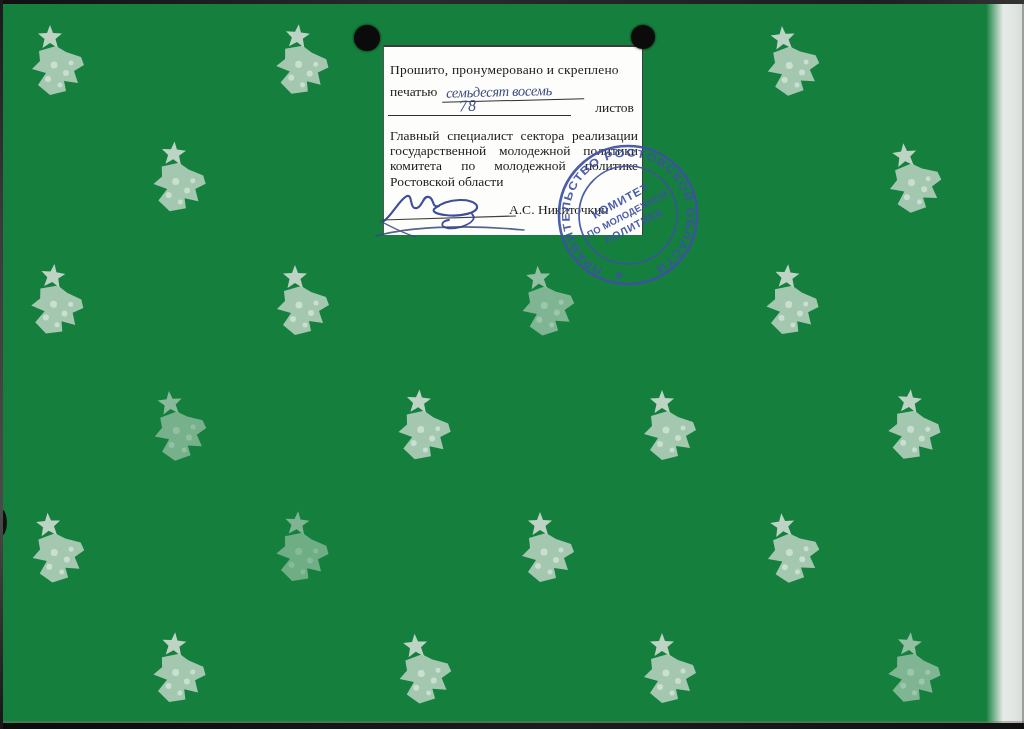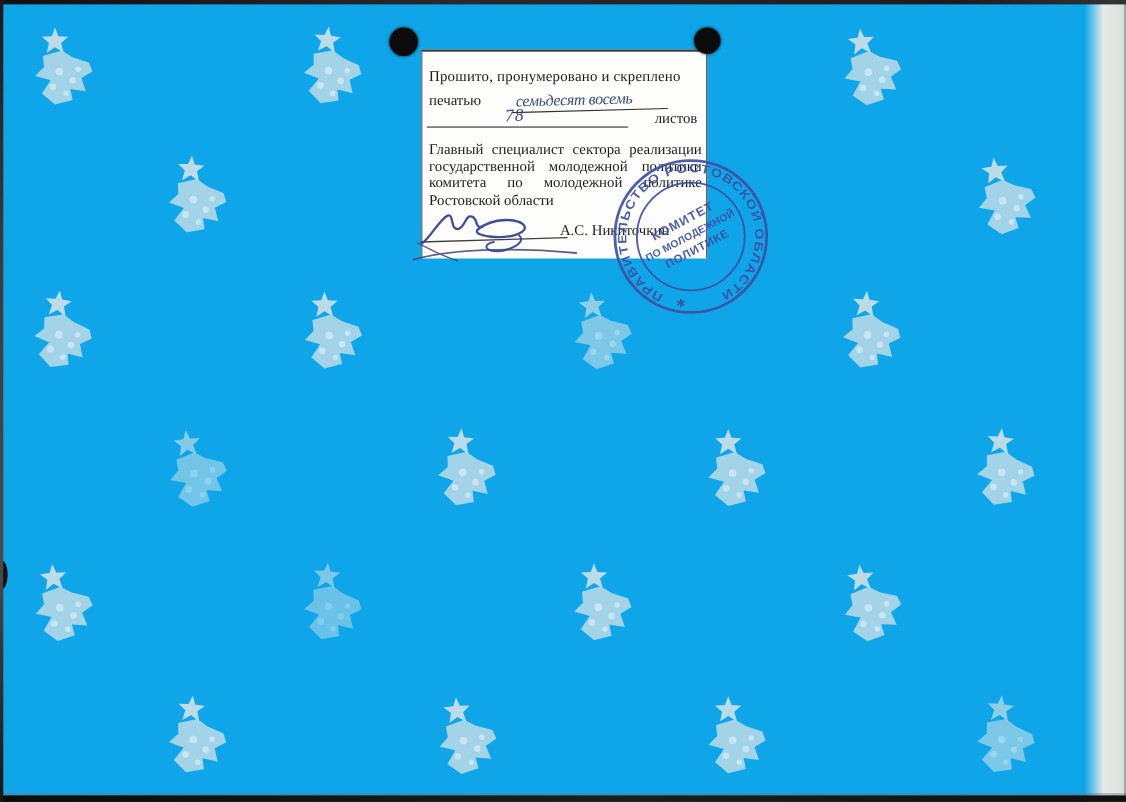--- a/index.html
+++ b/index.html
@@ -1,18 +1,18 @@
 <!DOCTYPE html>
 <html><head>
 <meta charset="utf-8">
 <style>
   html,body{margin:0;padding:0;background:#8a8a8a;}
   .page{
     position:relative;width:1024px;height:729px;overflow:hidden;
-    background:#0ea5e9;font-family:"Liberation Serif", serif;color:#1b1b1b;
+    background:#15803d;font-family:"Liberation Serif", serif;color:#1b1b1b;
   }
   
   .edge-top{position:absolute;left:0;top:0;width:100%;height:4px;
     background:linear-gradient(90deg,#101010,#2a2a2a 40%,#1d1d1d 85%,#333);}
   .edge-bottom{position:absolute;left:0;bottom:0;width:100%;height:6px;
     background:linear-gradient(90deg,#0b0b0b,#1d1d1d 55%,#101010);}
   .edge-bottom::before{content:"";position:absolute;left:0;top:-2px;width:100%;height:2px;background:rgba(120,120,115,.45);}
   .edge-left{position:absolute;left:0;top:0;width:3px;height:100%;
     background:linear-gradient(180deg,#1a1a1a,#3a3a3a 30%,#4a4a48 70%,#161616);}
   .edge-right{position:absolute;right:0;top:0;width:38px;height:100%;
@@ -26,21 +26,21 @@
   .notch{position:absolute;left:-5px;top:509px;width:12px;height:27px;background:#101010;border-radius:50%;}
   
   .wm{position:absolute;width:68px;height:80px;opacity:.8;pointer-events:none;}
   
   .label-box{
     position:absolute;left:383px;top:45px;width:260px;height:190px;box-sizing:border-box;
     background:#fdfdfb;
     border-top:2px solid #3c3c3c;border-left:1px solid #555;border-right:1px solid #3c3c3c;
   }
   .l1{position:absolute;left:6px;top:15px;font-size:13.5px;letter-spacing:.2px;white-space:nowrap;}
-  .l2{position:absolute;left:6px;top:36px;right:8px;display:flex;align-items:flex-start;font-size:13.5px;height:17px;gap:23px;}
+  .l2{position:absolute;left:6px;top:36px;right:8px;display:flex;align-items:center;font-size:13.5px;height:17px;}
   .hw-words{display:inline-block;width:138px;margin-left:5px;border-bottom:1.2px solid #2f2f2f;
     font-style:italic;color:#3f4d80;font-size:14.5px;padding-left:4px;transform:rotate(-1.5deg);
     white-space:nowrap;letter-spacing:-0.3px;}
   .l3{position:absolute;left:4px;top:52px;right:8px;display:flex;align-items:flex-end;font-size:13.5px;height:17px;}
   .rule{flex:1;border-bottom:1.2px solid #2f2f2f;text-align:center;padding-right:24px;}
   .hw-num{font-style:italic;color:#3f4d80;font-size:16px;letter-spacing:1px;display:inline-block;transform:rotate(-3deg);}
   .sheets{margin-left:24px;white-space:nowrap;}
   .pos-text{position:absolute;left:6px;top:81px;width:248px;text-align:justify;font-size:13.5px;line-height:15.2px;}
   .sig-name{position:absolute;left:125px;top:155px;font-size:13.5px;white-space:nowrap;}
   .sig-svg{position:absolute;left:-12px;top:140px;width:170px;height:58px;overflow:visible;}

